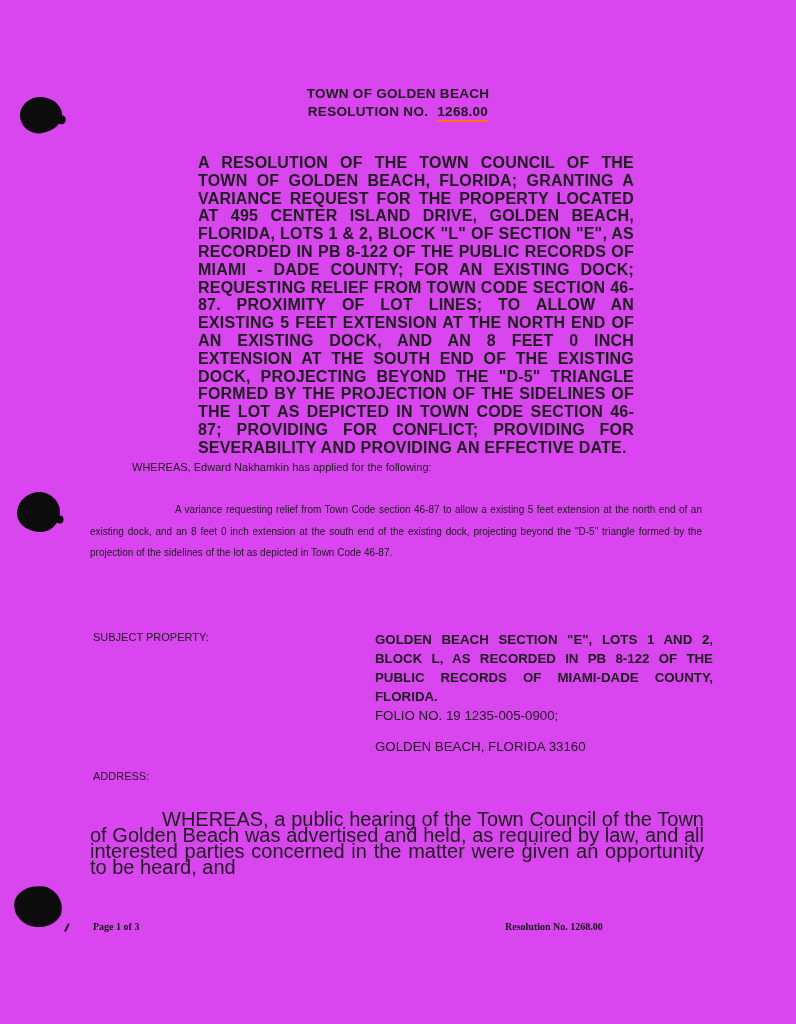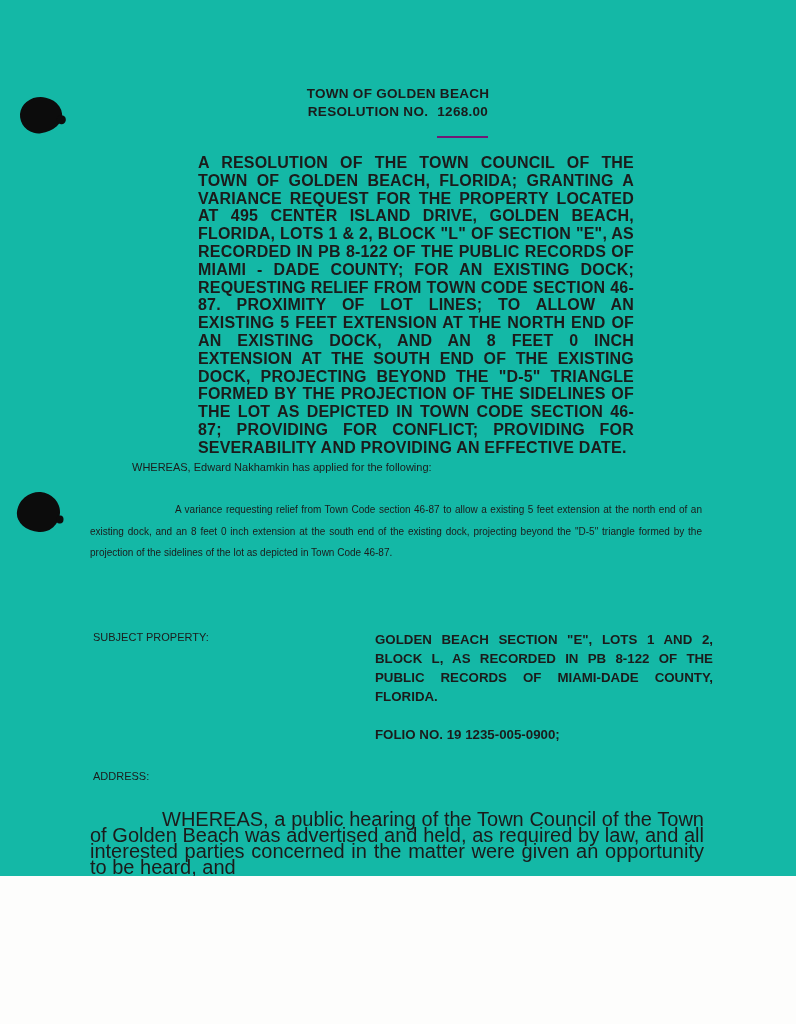--- a/index.html
+++ b/index.html
@@ -3,22 +3,22 @@
 <meta charset="utf-8">
 <style>
   html, body {
     margin: 0;
     padding: 0;
     background: #fdfdfc;
   }
   .page {
     position: relative;
     width: 796px;
-    height: 876px;
-    background: #14b8a6;
+    height: 1024px;
+    background: #d946ef;
     font-family: "Liberation Sans", sans-serif;
     color: #1b1b1b;
     overflow: hidden;
   }
 
   
   .blob {
     position: absolute;
     background: #0c0c0c;
   }
@@ -66,22 +66,22 @@
     position: absolute;
     left: 0; right: 0; top: 85px;
     text-align: center;
     font-weight: bold;
     font-size: 13.5px;
     line-height: 18px;
     letter-spacing: 0.3px;
   }
   .res-no {
     margin-left: 9px;
-    border-bottom: 2px solid #701a75;
-    padding-bottom: 17px;
+    border-bottom: 2px solid #f97316;
+    padding-bottom: 1px;
   }
 
   .res-caption {
     position: absolute;
     left: 182px; top: 154px;
     width: 436px;
     font-weight: bold;
     font-size: 16px;
     line-height: 17.8px;
     text-align: justify;
@@ -118,21 +118,21 @@
   .field-value {
     position: absolute;
     left: 375px;
     width: 338px;
     font-weight: bold;
     font-size: 13.3px;
     line-height: 19px;
   }
   .value-subject { top: 630px; text-align: justify; }
   .value-address { top: 737px; }
-  .value-line { font-weight: bold; margin-top: 19px; }
+  .value-line { font-weight: normal; }
 
   .hearing-para {
     position: absolute;
     left: 90px; top: 811px;
     width: 614px;
     font-size: 20px;
     line-height: 16px;
     text-align: justify;
     text-indent: 72px;
   }
@@ -173,20 +173,21 @@
   <div class="field-label label-subject">SUBJECT PROPERTY:</div>
 
   <div class="field-value value-subject">
     <span>GOLDEN BEACH SECTION "E", LOTS 1 AND 2, BLOCK L, AS RECORDED IN PB 8-122 OF THE PUBLIC RECORDS OF MIAMI-DADE COUNTY, FLORIDA.</span>
     <div class="value-line">FOLIO NO. 19 1235-005-0900;</div>
   </div>
 
   <div class="field-label label-address">ADDRESS:</div>
 
   <div class="field-value value-address">
+    <div class="value-line">GOLDEN BEACH, FLORIDA 33160</div>
   </div>
 
   <div class="hearing-para">WHEREAS, a public hearing of the Town Council of the Town of Golden Beach was advertised and held, as required by law, and all interested parties concerned in the matter were given an opportunity to be heard, and</div>
 
   <div class="footer-left">Page 1 of 3</div>
 
   <div class="footer-right">Resolution No. 1268.00</div>
 
 </div>
 

